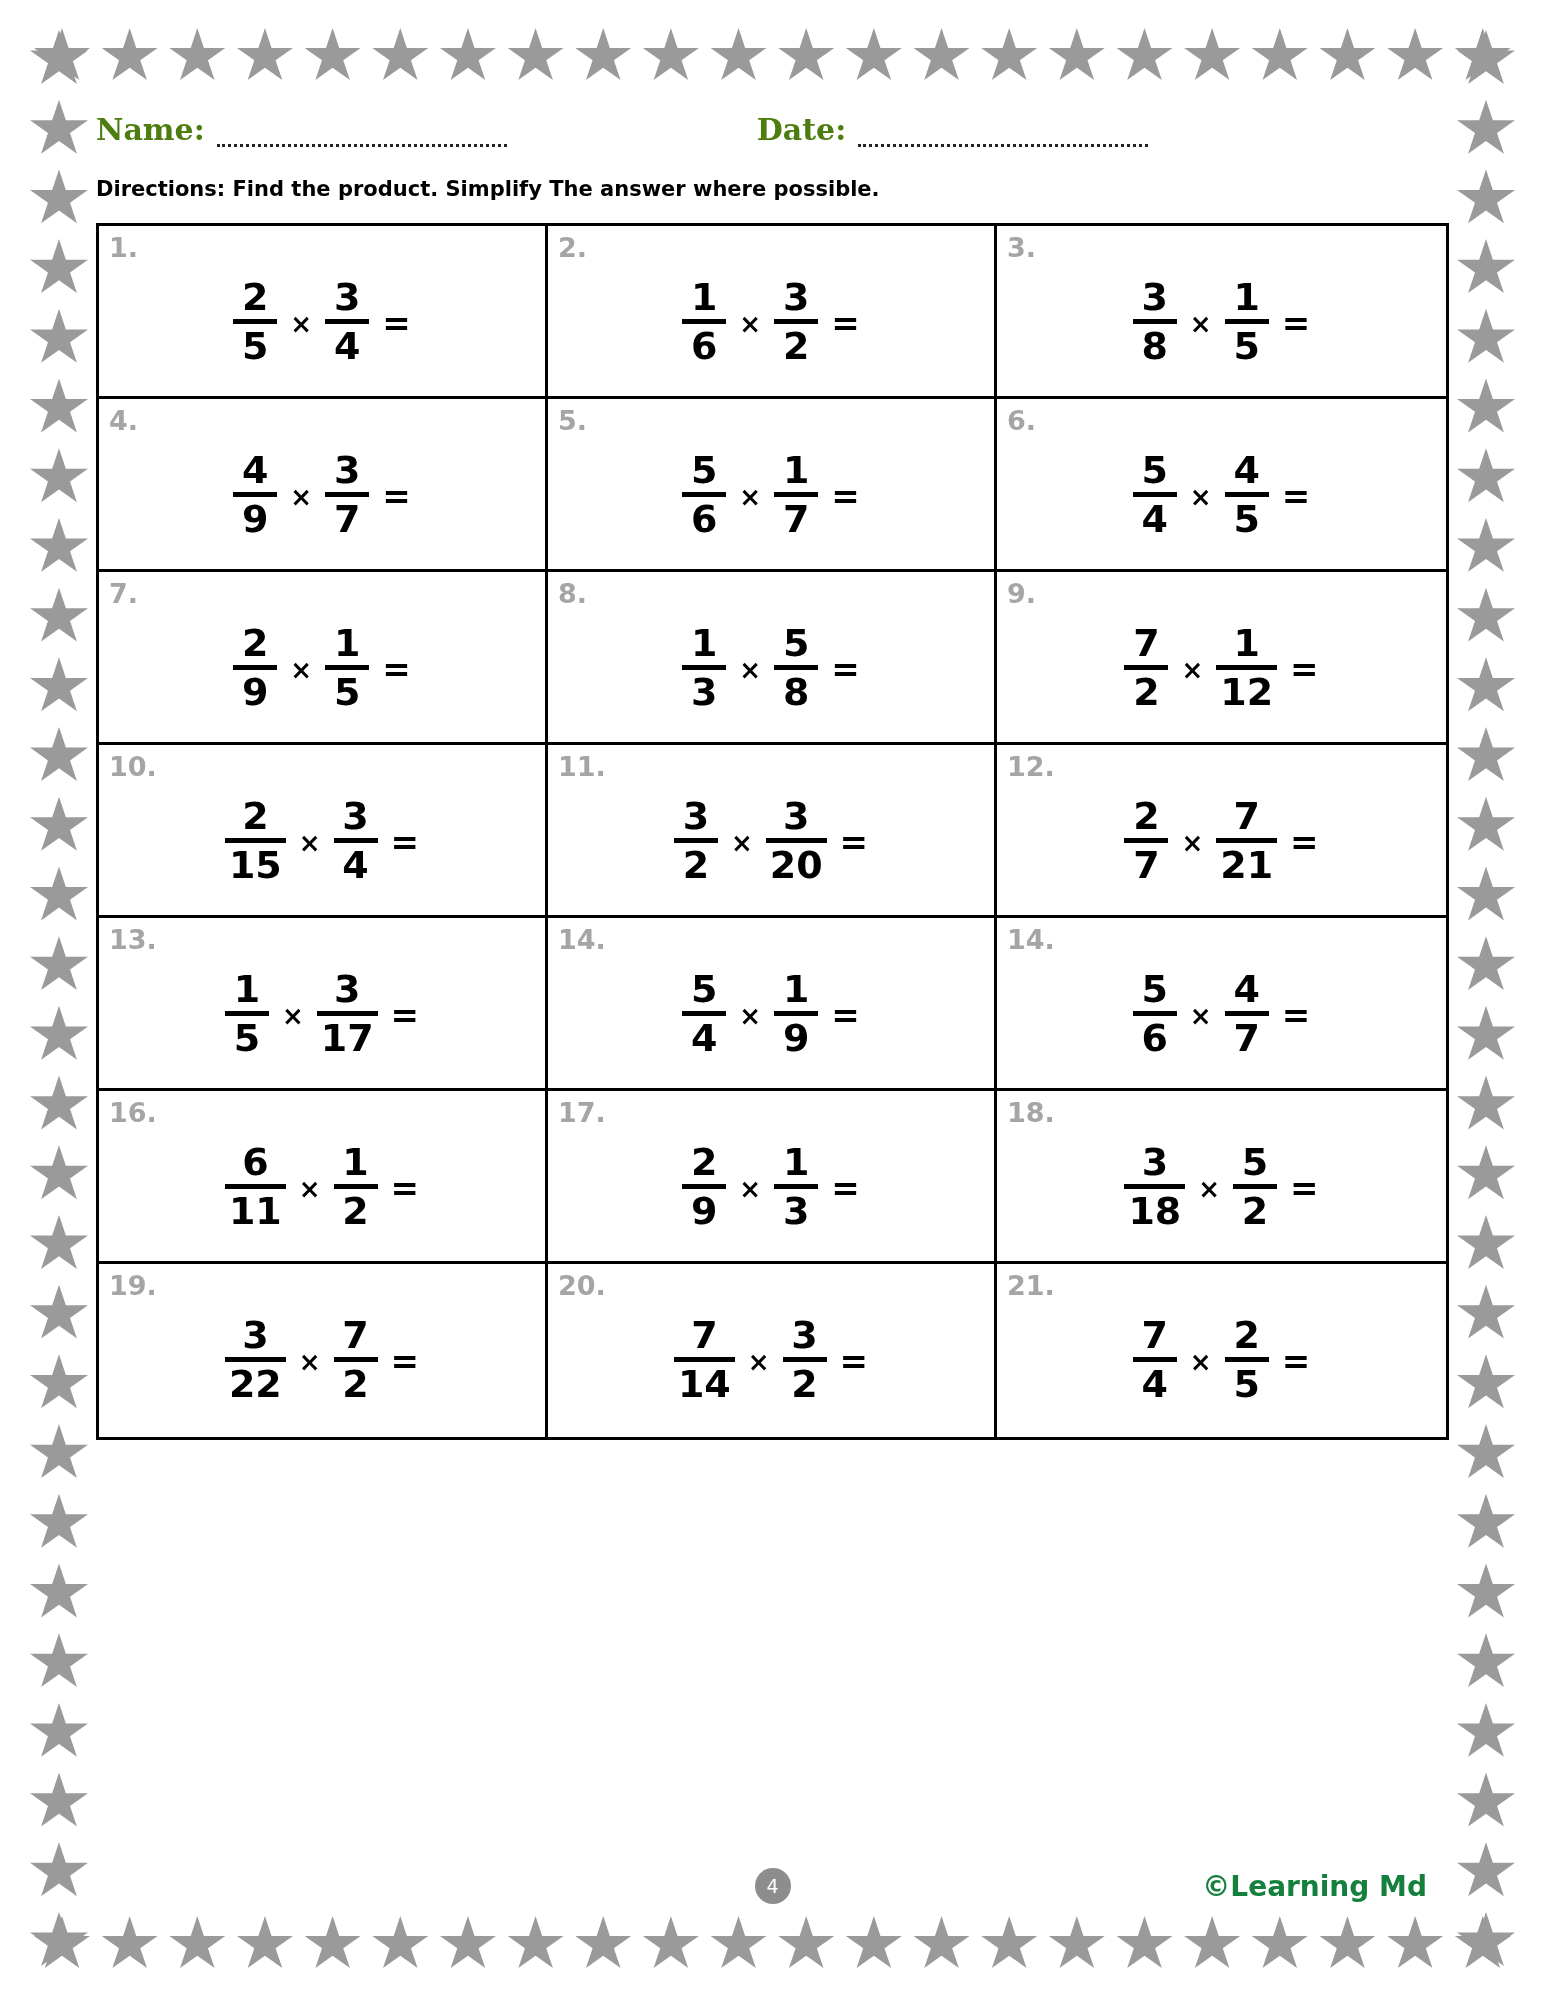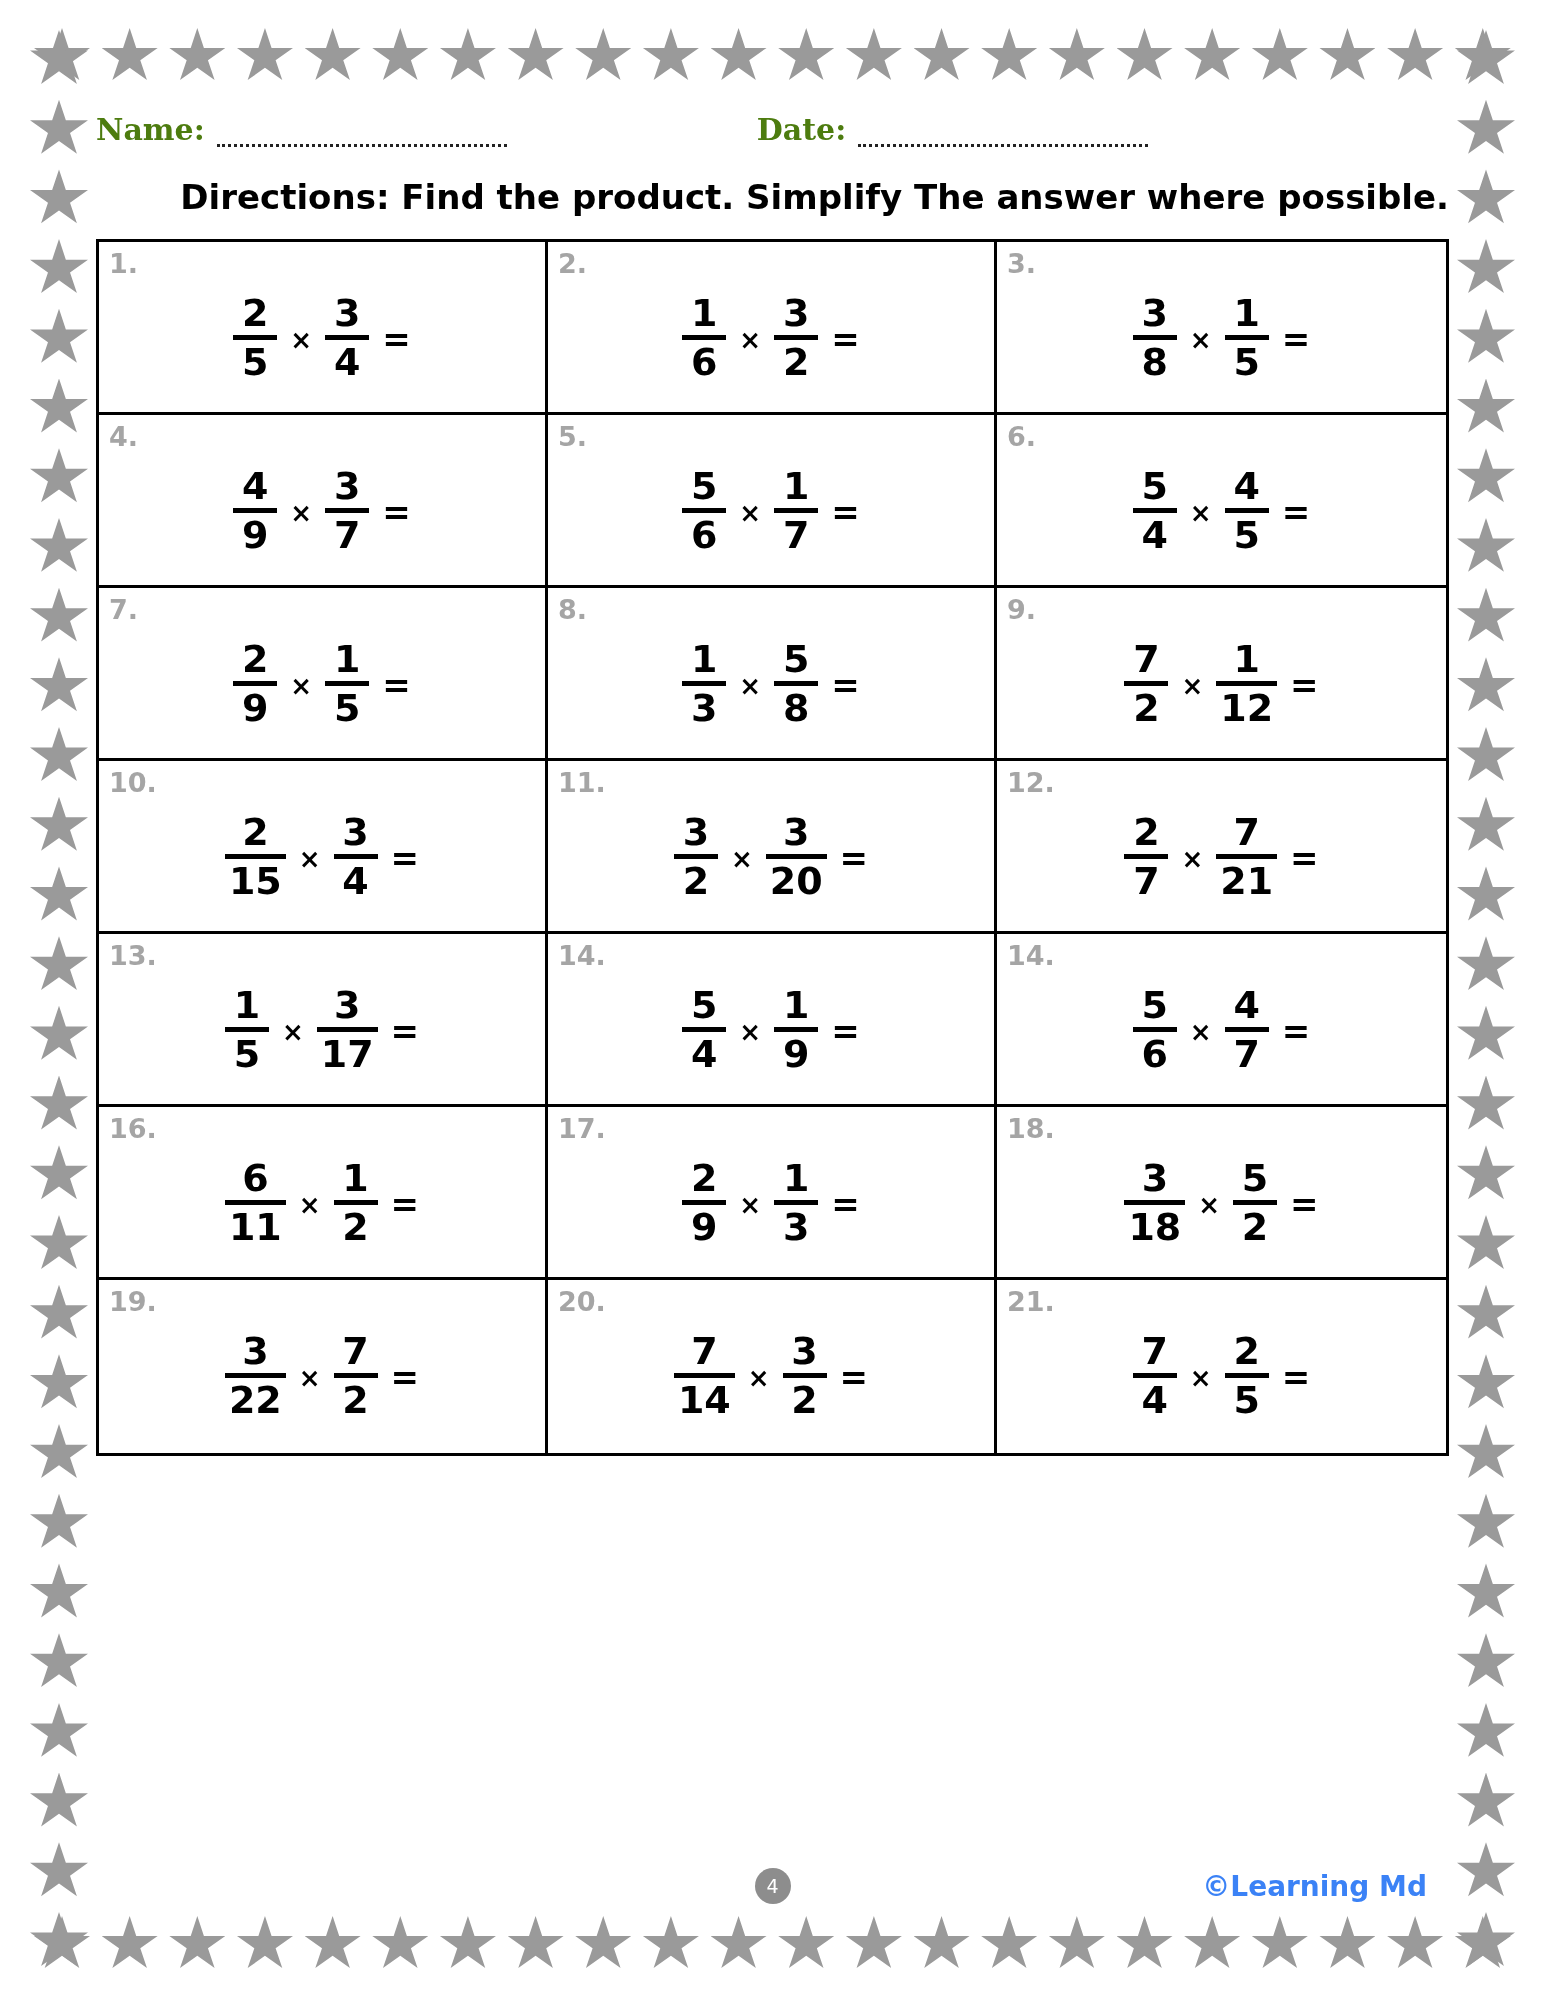--- a/index.html
+++ b/index.html
@@ -82,24 +82,24 @@
     text-align: center;
     font-family: "DejaVu Sans", sans-serif;
     font-weight: 700;
     font-size: 45px;
     letter-spacing: -0.5px;
     margin: 34px 0 0 0;
     color: #000;
   }
 
   .directions {
-    text-align: right;
+    text-align: left;
     font-family: "DejaVu Sans", sans-serif;
     font-weight: 700;
-    font-size: 34px;
+    font-size: 21px;
     margin: 30px 0 0 0;
     color: #000;
   }
 
   .grid {
     margin-top: 22px;
     border: 3px solid #000;
     display: grid;
     grid-template-columns: repeat(3, 1fr);
     grid-auto-rows: 173px;
@@ -180,21 +180,21 @@
     align-items: center;
     justify-content: center;
   }
   .copyright {
     position: absolute;
     right: 22px;
     top: 10px;
     font-family: "DejaVu Sans", sans-serif;
     font-weight: 700;
     font-size: 28px;
-    color: #3b82f6;
+    color: #15803d;
   }
 </style>
 </head>
 <body>
 
 <div class="page">
 
   <div class="star-row top" id="star-top">
       <div class="star"></div>
       <div class="star"></div>

